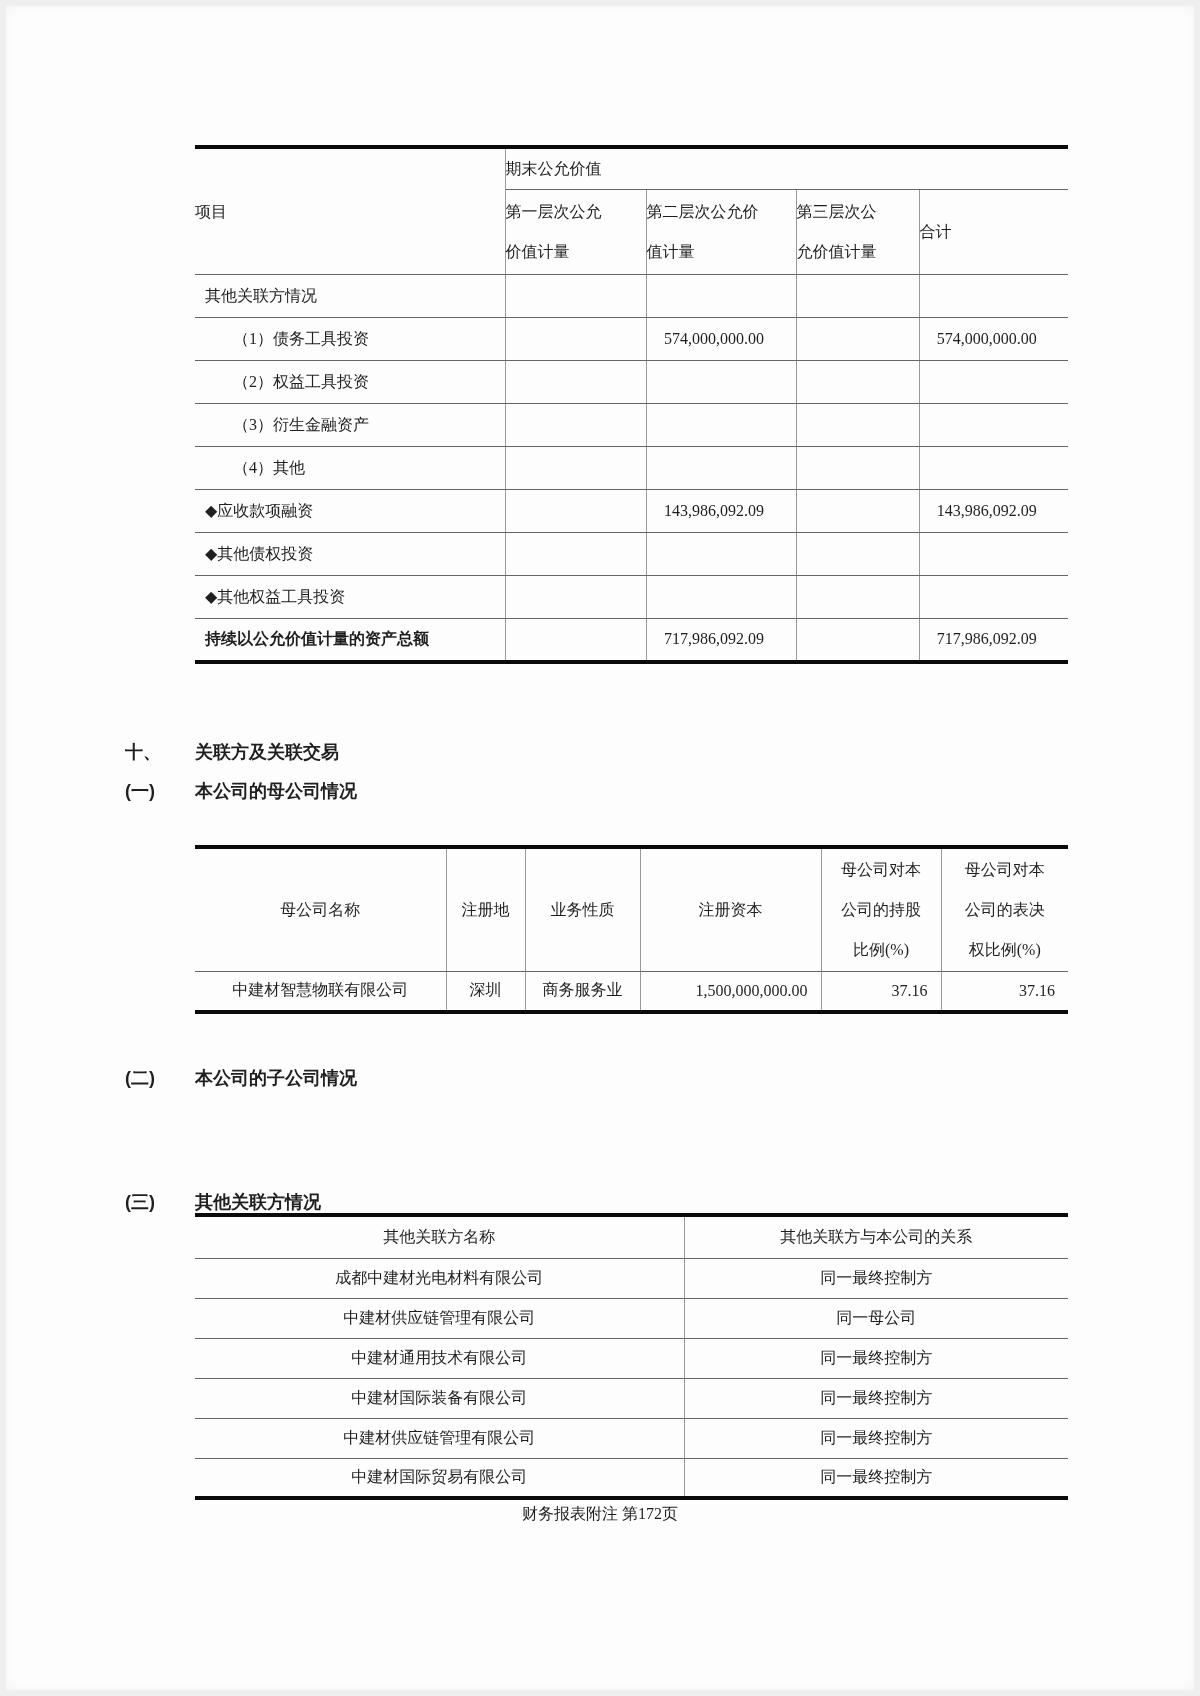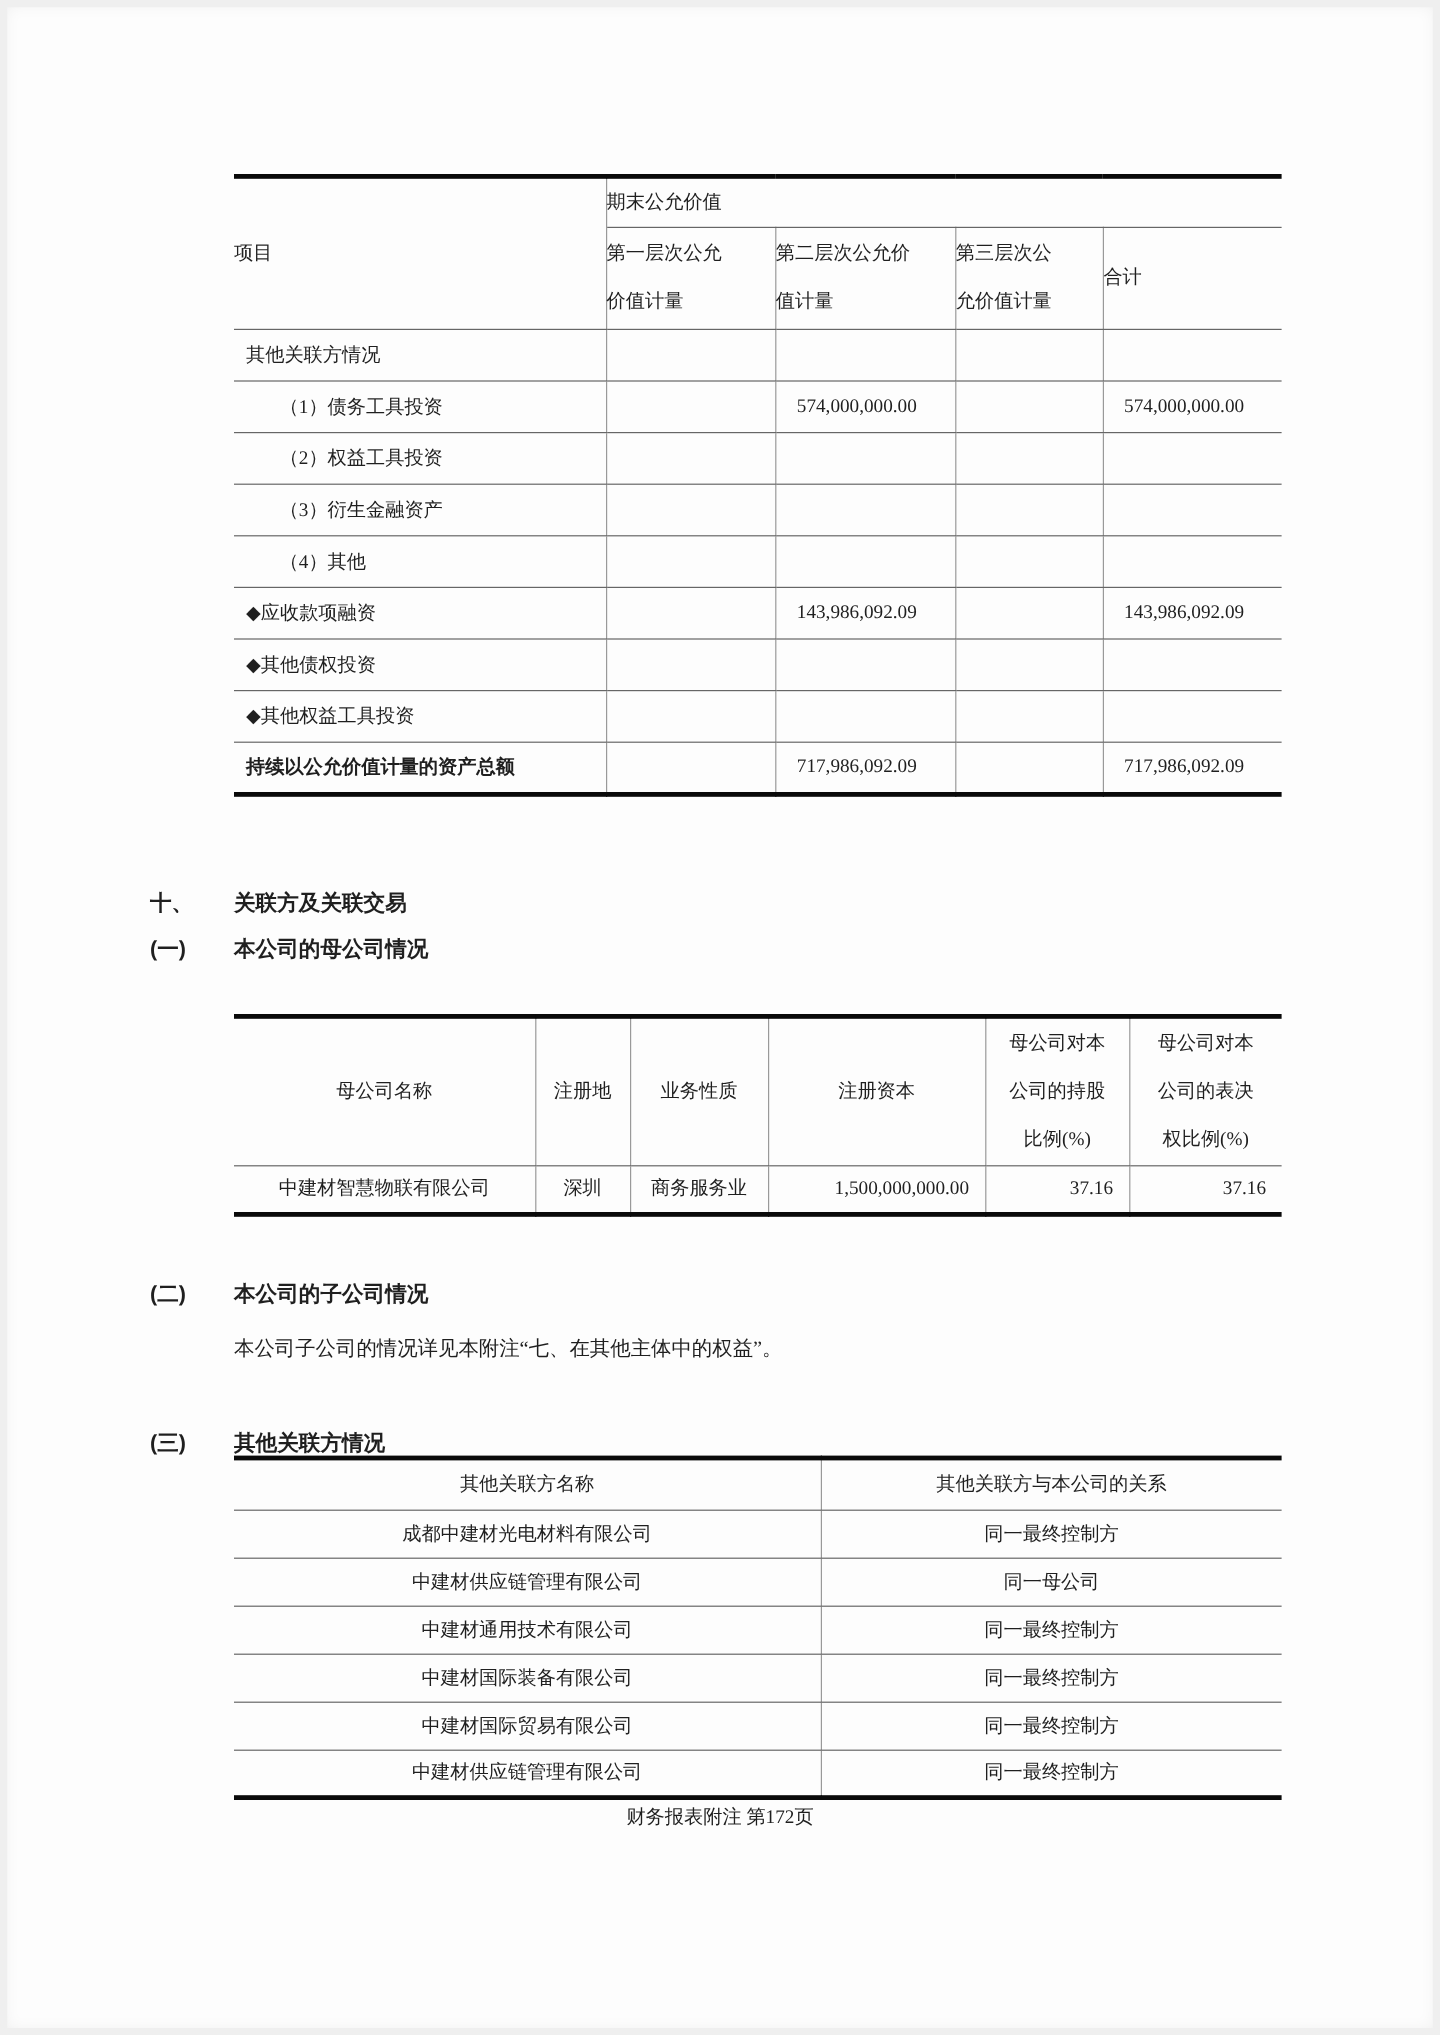--- a/index.html
+++ b/index.html
@@ -208,21 +208,20 @@
         <td class="num">37.16</td>
         <td class="num">37.16</td>
       </tr>
     </tbody>
   </table>
 
   <div class="section-head h2">
     <span class="section-no">(二)</span>
     <span>本公司的子公司情况</span>
   </div>
-  <div class="para">本公司子公司的情况详见本附注“七、在其他主体中的权益”。</div>
 
   <div class="section-head h3">
     <span class="section-no">(三)</span>
     <span>其他关联方情况</span>
   </div>
 
   <table class="rp-table">
     <colgroup>
         <col style="width:489px">
         <col style="width:384px">
@@ -244,25 +243,25 @@
       </tr>
       <tr>
         <td>中建材通用技术有限公司</td>
         <td>同一最终控制方</td>
       </tr>
       <tr>
         <td>中建材国际装备有限公司</td>
         <td>同一最终控制方</td>
       </tr>
       <tr>
+        <td>中建材供应链管理有限公司</td>
+        <td>同一最终控制方</td>
+      </tr>
+      <tr>
         <td>中建材国际贸易有限公司</td>
-        <td>同一最终控制方</td>
-      </tr>
-      <tr>
-        <td>中建材供应链管理有限公司</td>
         <td>同一最终控制方</td>
       </tr>
     </tbody>
   </table>
 
   <div class="page-footer">财务报表附注 第172页</div>
 
 </div>
 
 </body></html>

